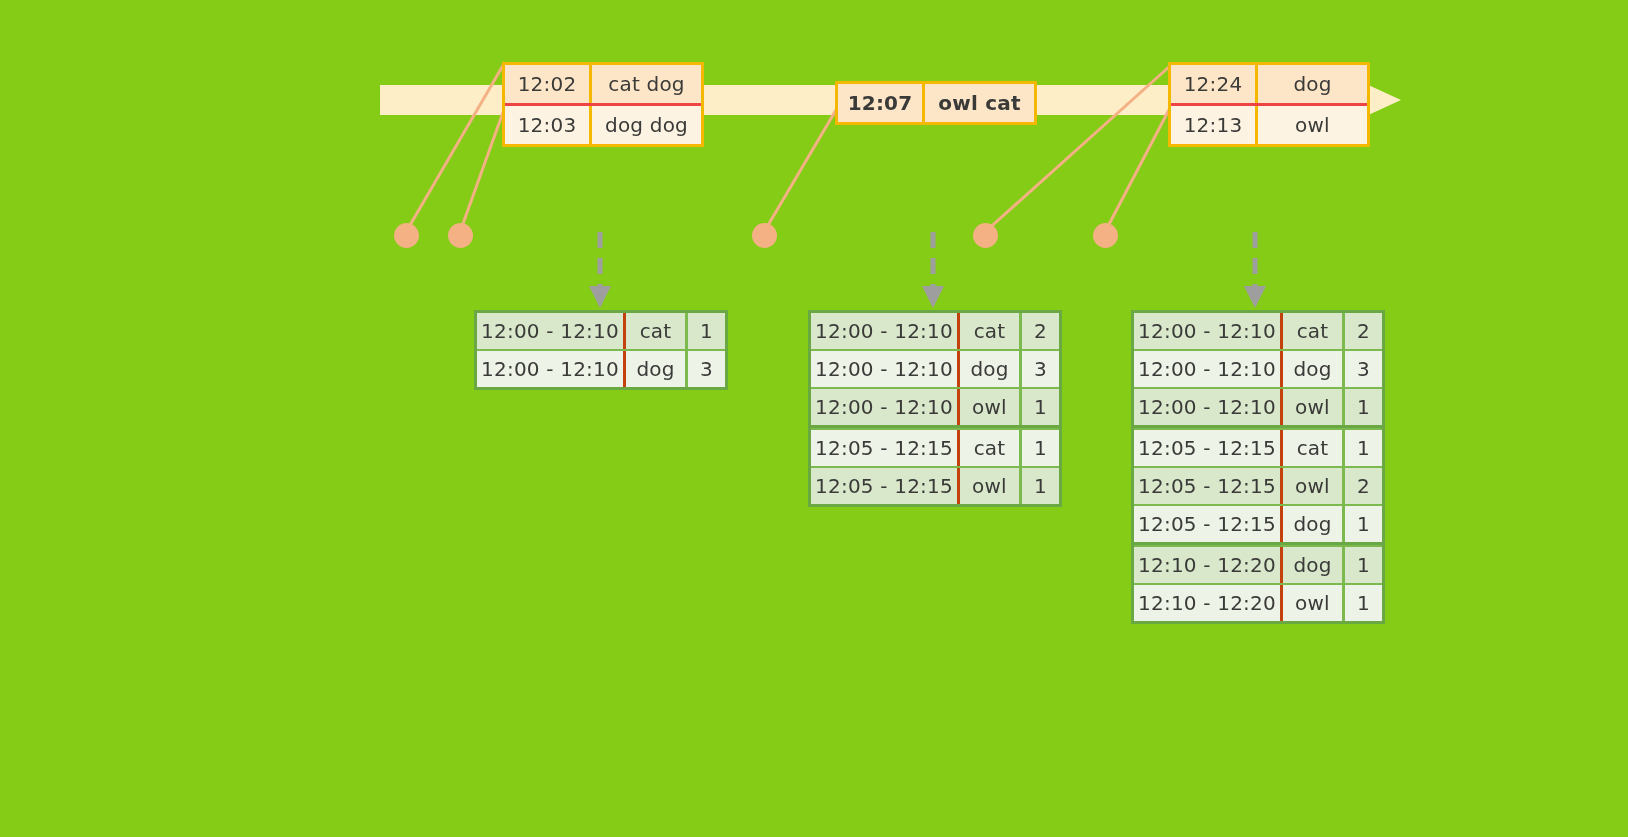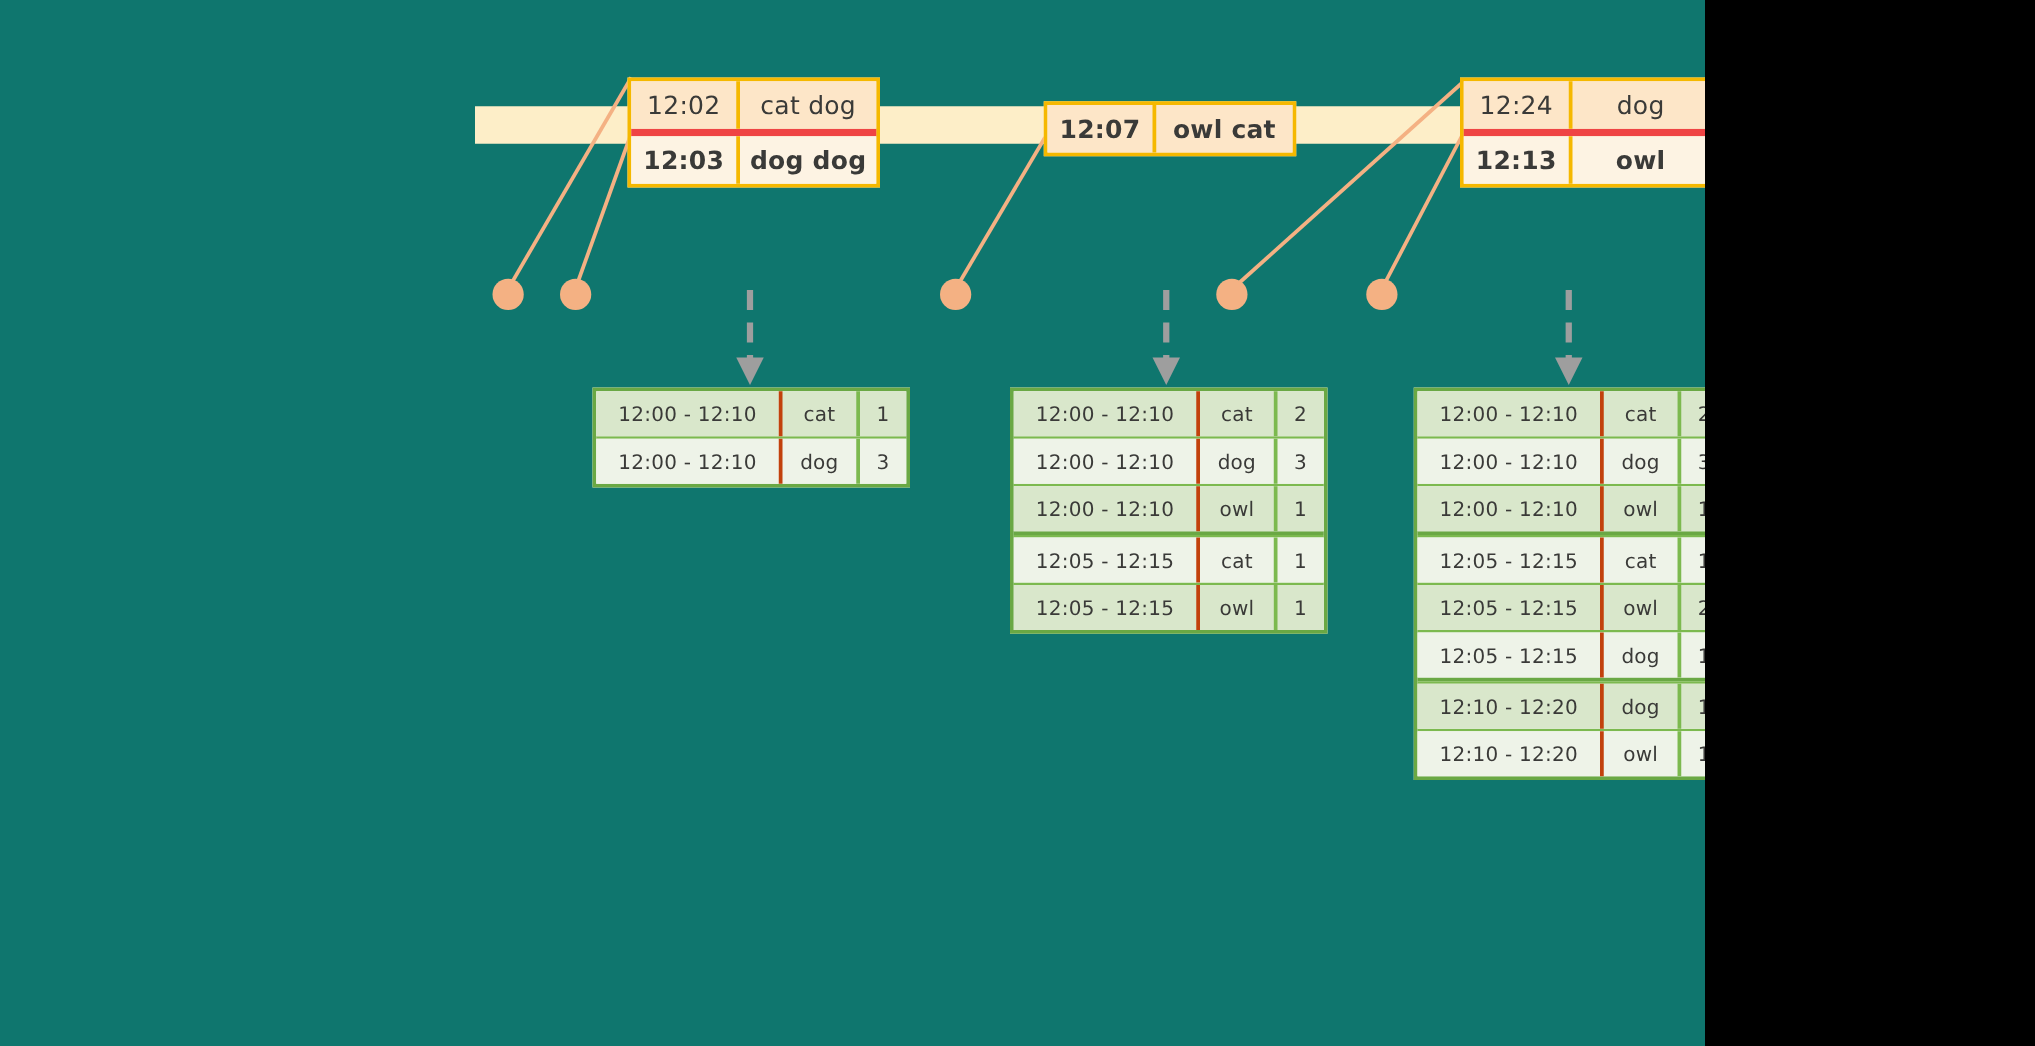--- a/index.html
+++ b/index.html
@@ -5,23 +5,23 @@
   html, body {
     margin: 0;
     padding: 0;
     background: #000000;
   }
   body {
     font-family: "DejaVu Sans", sans-serif;
   }
   #stage {
     position: relative;
-    width: 1364px;
+    width: 1628px;
     height: 837px;
-    background: #0f766e;
+    background: #84cc16;
     overflow: hidden;
     text-align: center;
   }
 
   
   .timeline-bar {
     position: absolute;
     left: 380px;
     top: 85px;
     width: 975px;
@@ -44,22 +44,21 @@
     position: absolute;
     border: 3px solid #f5b800;
     box-sizing: border-box;
     background: #fdeec8;
   }
   .evt-row {
     display: flex;
     box-sizing: border-box;
   }
   .evt-row + .evt-row {
-    border-top: 6px solid #ef4444;
-    font-weight: bold;
+    border-top: 3px solid #ef4444;
   }
   .evt-row.shade .evt-cell { background: #fde6c8; }
   .evt-row.plain .evt-cell { background: #fdf3e3; }
   .evt-cell {
     box-sizing: border-box;
     display: flex;
     align-items: center;
     justify-content: center;
     font-size: 20px;
     color: #3a3a38;
@@ -95,21 +94,21 @@
   }
   .res-row { display: flex; box-sizing: border-box; }
   .res-row + .res-row { border-top: 2px solid #7cb94f; }
   .res-row.group-end { border-bottom: 3px solid #6aa844; }
   .res-cell {
     box-sizing: border-box;
     display: flex;
     align-items: center;
     justify-content: center;
     height: 36px;
-    font-size: 16px;
+    font-size: 20px;
     color: #3a3a38;
     letter-spacing: .2px;
   }
   .res-row.shade .res-cell { background: #d9e7cb; }
   .res-row.plain .res-cell { background: #eef3e8; }
   .res-cell.win { width: 146px; }
   .res-cell.key { width: 62px;  border-left: 3px solid #c2410c; }
   .res-cell.cnt { width: 40px;  border-left: 3px solid #7cb94f; }
 
   #tbl-1 { left: 474px; top: 310px; }

